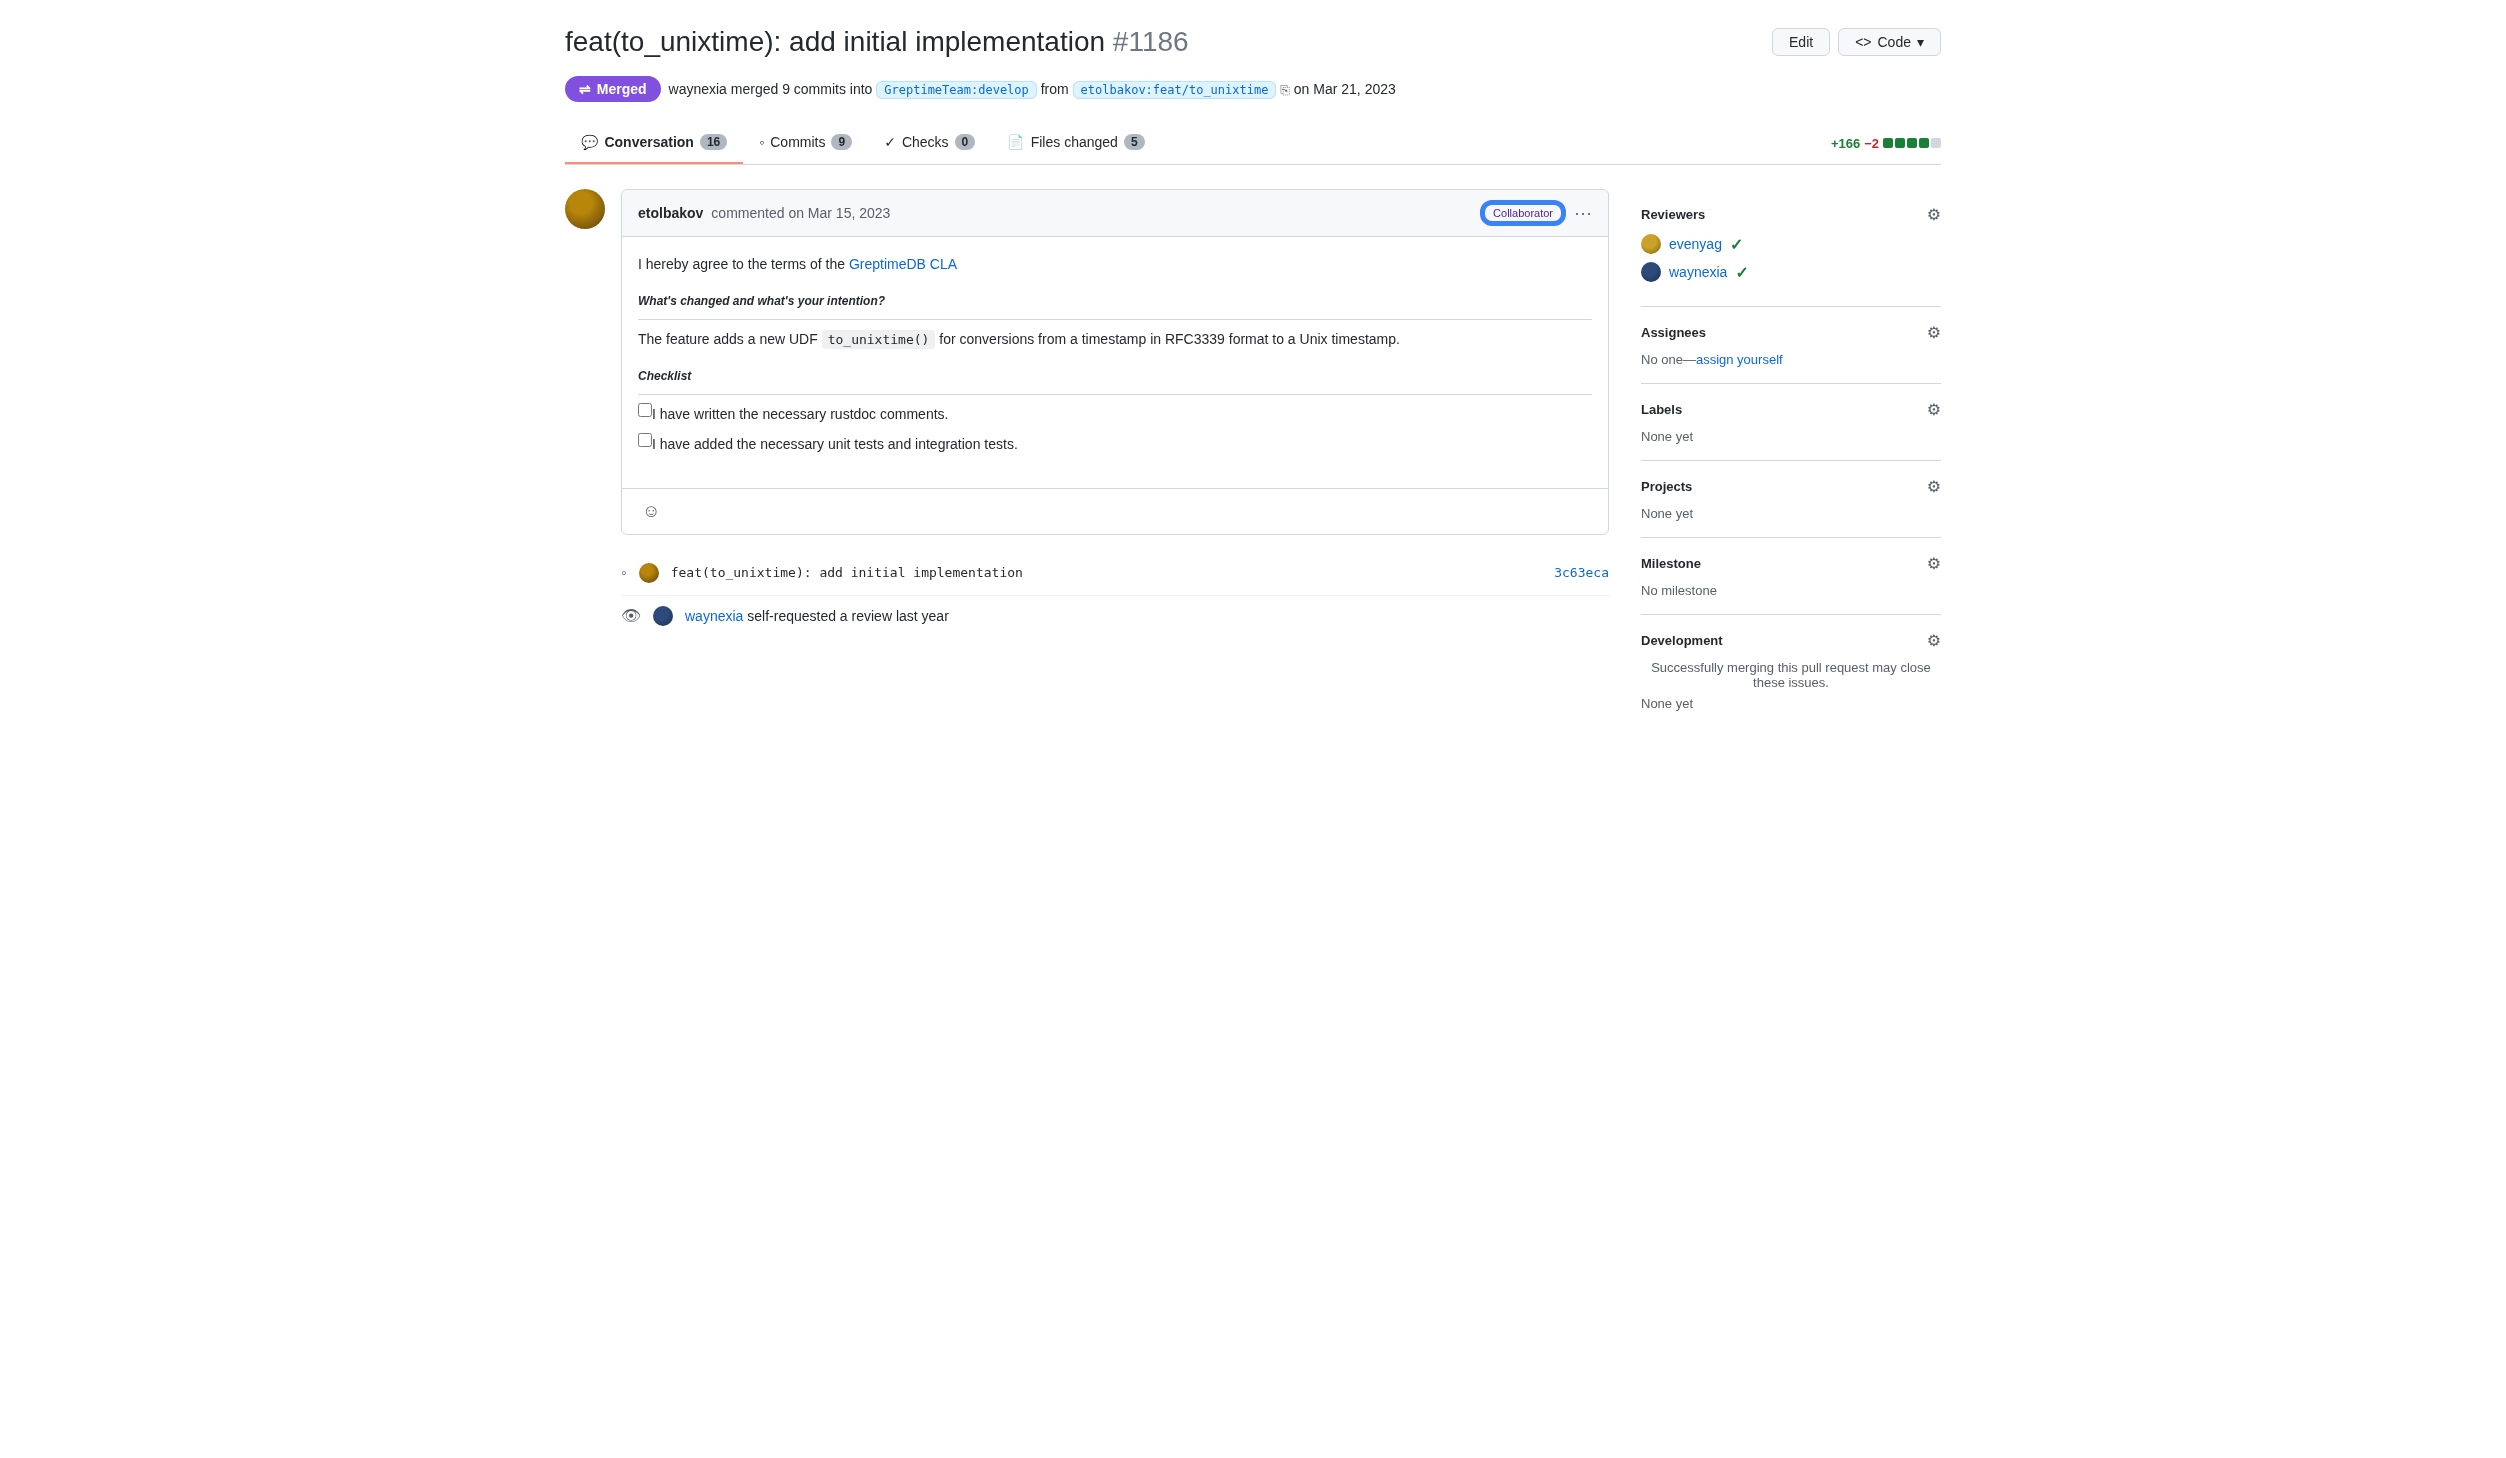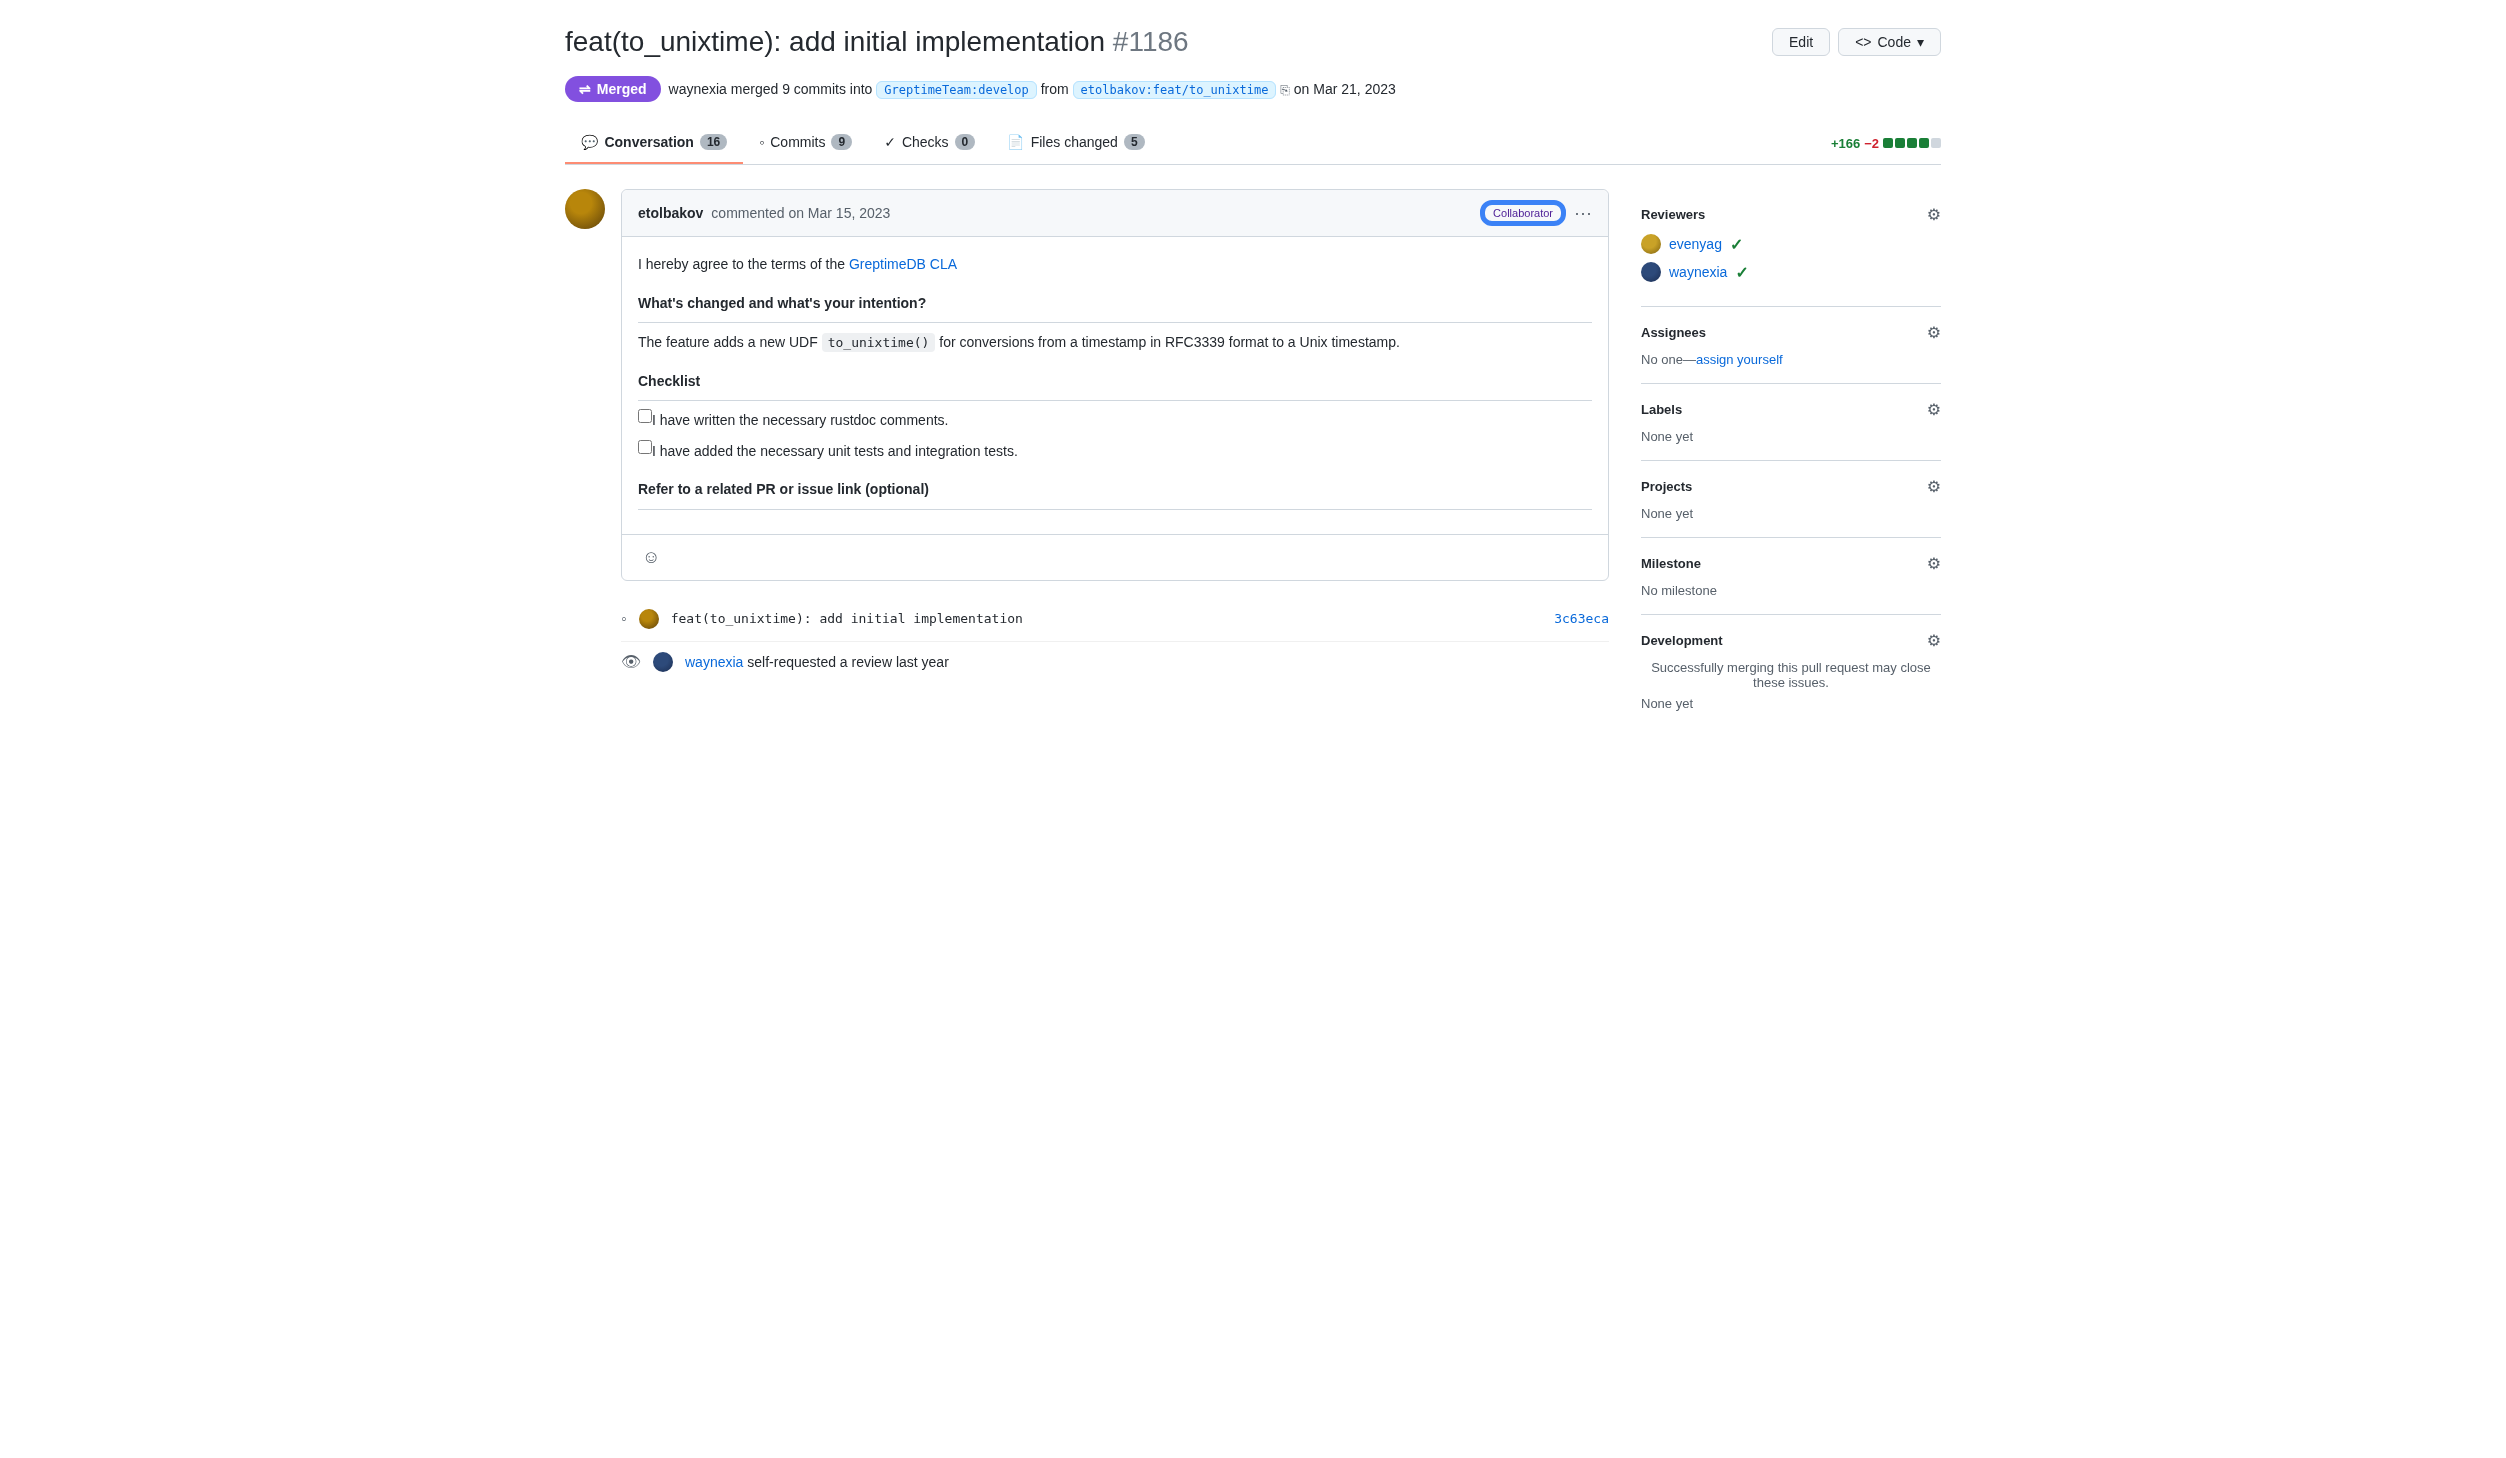--- a/index.html
+++ b/index.html
@@ -47,21 +47,21 @@
     .comment-card { border: 1px solid #d0d7de; border-radius: 6px; margin-bottom: 16px; }
     .comment-header { display: flex; align-items: center; justify-content: space-between; padding: 10px 16px; background: #f6f8fa; border-bottom: 1px solid #d0d7de; border-radius: 6px 6px 0 0; }
     .comment-header-left { display: flex; align-items: center; gap: 8px; font-size: 14px; color: #24292f; }
     .comment-author { font-weight: 600; text-align: center; }
     .comment-meta { color: #57606a; }
     .comment-header-right { display: flex; align-items: center; gap: 8px; }
     .collaborator-badge { border: 5px solid #3b82f6; border-radius: 12px; padding: 2px 8px; font-size: 11px; color: #4c1d95; }
     .more-btn { background: none; border: none; cursor: pointer; color: #57606a; font-size: 18px; }
     .comment-body { padding: 16px; font-size: 14px; line-height: 1.6; }
     .comment-body p { margin-bottom: 12px; }
-    .comment-body h2 { font-size: 14px; font-weight: 600; margin: 16px 0 8px; padding-bottom: 8px; border-bottom: 1px solid #d0d7de; }
+    .comment-body h2 { font-size: 12px; font-weight: 600; margin: 16px 0 8px; padding-bottom: 8px; border-bottom: 1px solid #d0d7de; font-style: italic; }
     .comment-body h2:first-child { margin-top: 0; }
     .code-inline { background: #eef0f2; border-radius: 4px; padding: 2px 6px; font-family: "SFMono-Regular", Consolas, monospace; font-size: 13px; }
     .checklist { list-style: none; margin: 8px 0 16px; }
     .checklist li { display: flex; align-items: flex-start; gap: 0; margin-bottom: 8px; font-size: 14px; }
     .checklist input[type="checkbox"] { width: 14px; height: 14px; flex-shrink: 0; }
     .comment-footer { padding: 8px 16px; border-top: 1px solid #d0d7de; }
     .emoji-btn { background: none; border: none; cursor: pointer; font-size: 18px; color: #57606a; padding: 4px; border-radius: 4px; }
 
     
     .commit-row { display: flex; align-items: center; gap: 12px; padding: 12px 0; border-bottom: 1px solid #f0f0f0; font-size: 14px; }
@@ -199,21 +199,20 @@
               <ul class="checklist">
                 <li>
                   <input type="checkbox" style="">
                   <span>I have written the necessary rustdoc comments.</span>
                 </li>
                 <li>
                   <input type="checkbox" style="">
                   <span>I have added the necessary unit tests and integration tests.</span>
                 </li>
               </ul>
-              <h2>Refer to a related PR or issue link (optional)</h2>
             </div>
             <div class="comment-footer">
               <button class="emoji-btn">☺</button>
             </div>
           </div>
 
           <div class="commit-row">
             <span style="font-size:16px; color:#57606a;">◦</span>
             <div class="commit-avatar" style="background: radial-gradient(circle at 40% 35%, #b8860b 30%, #5a3e0a 100%);">
             </div>

